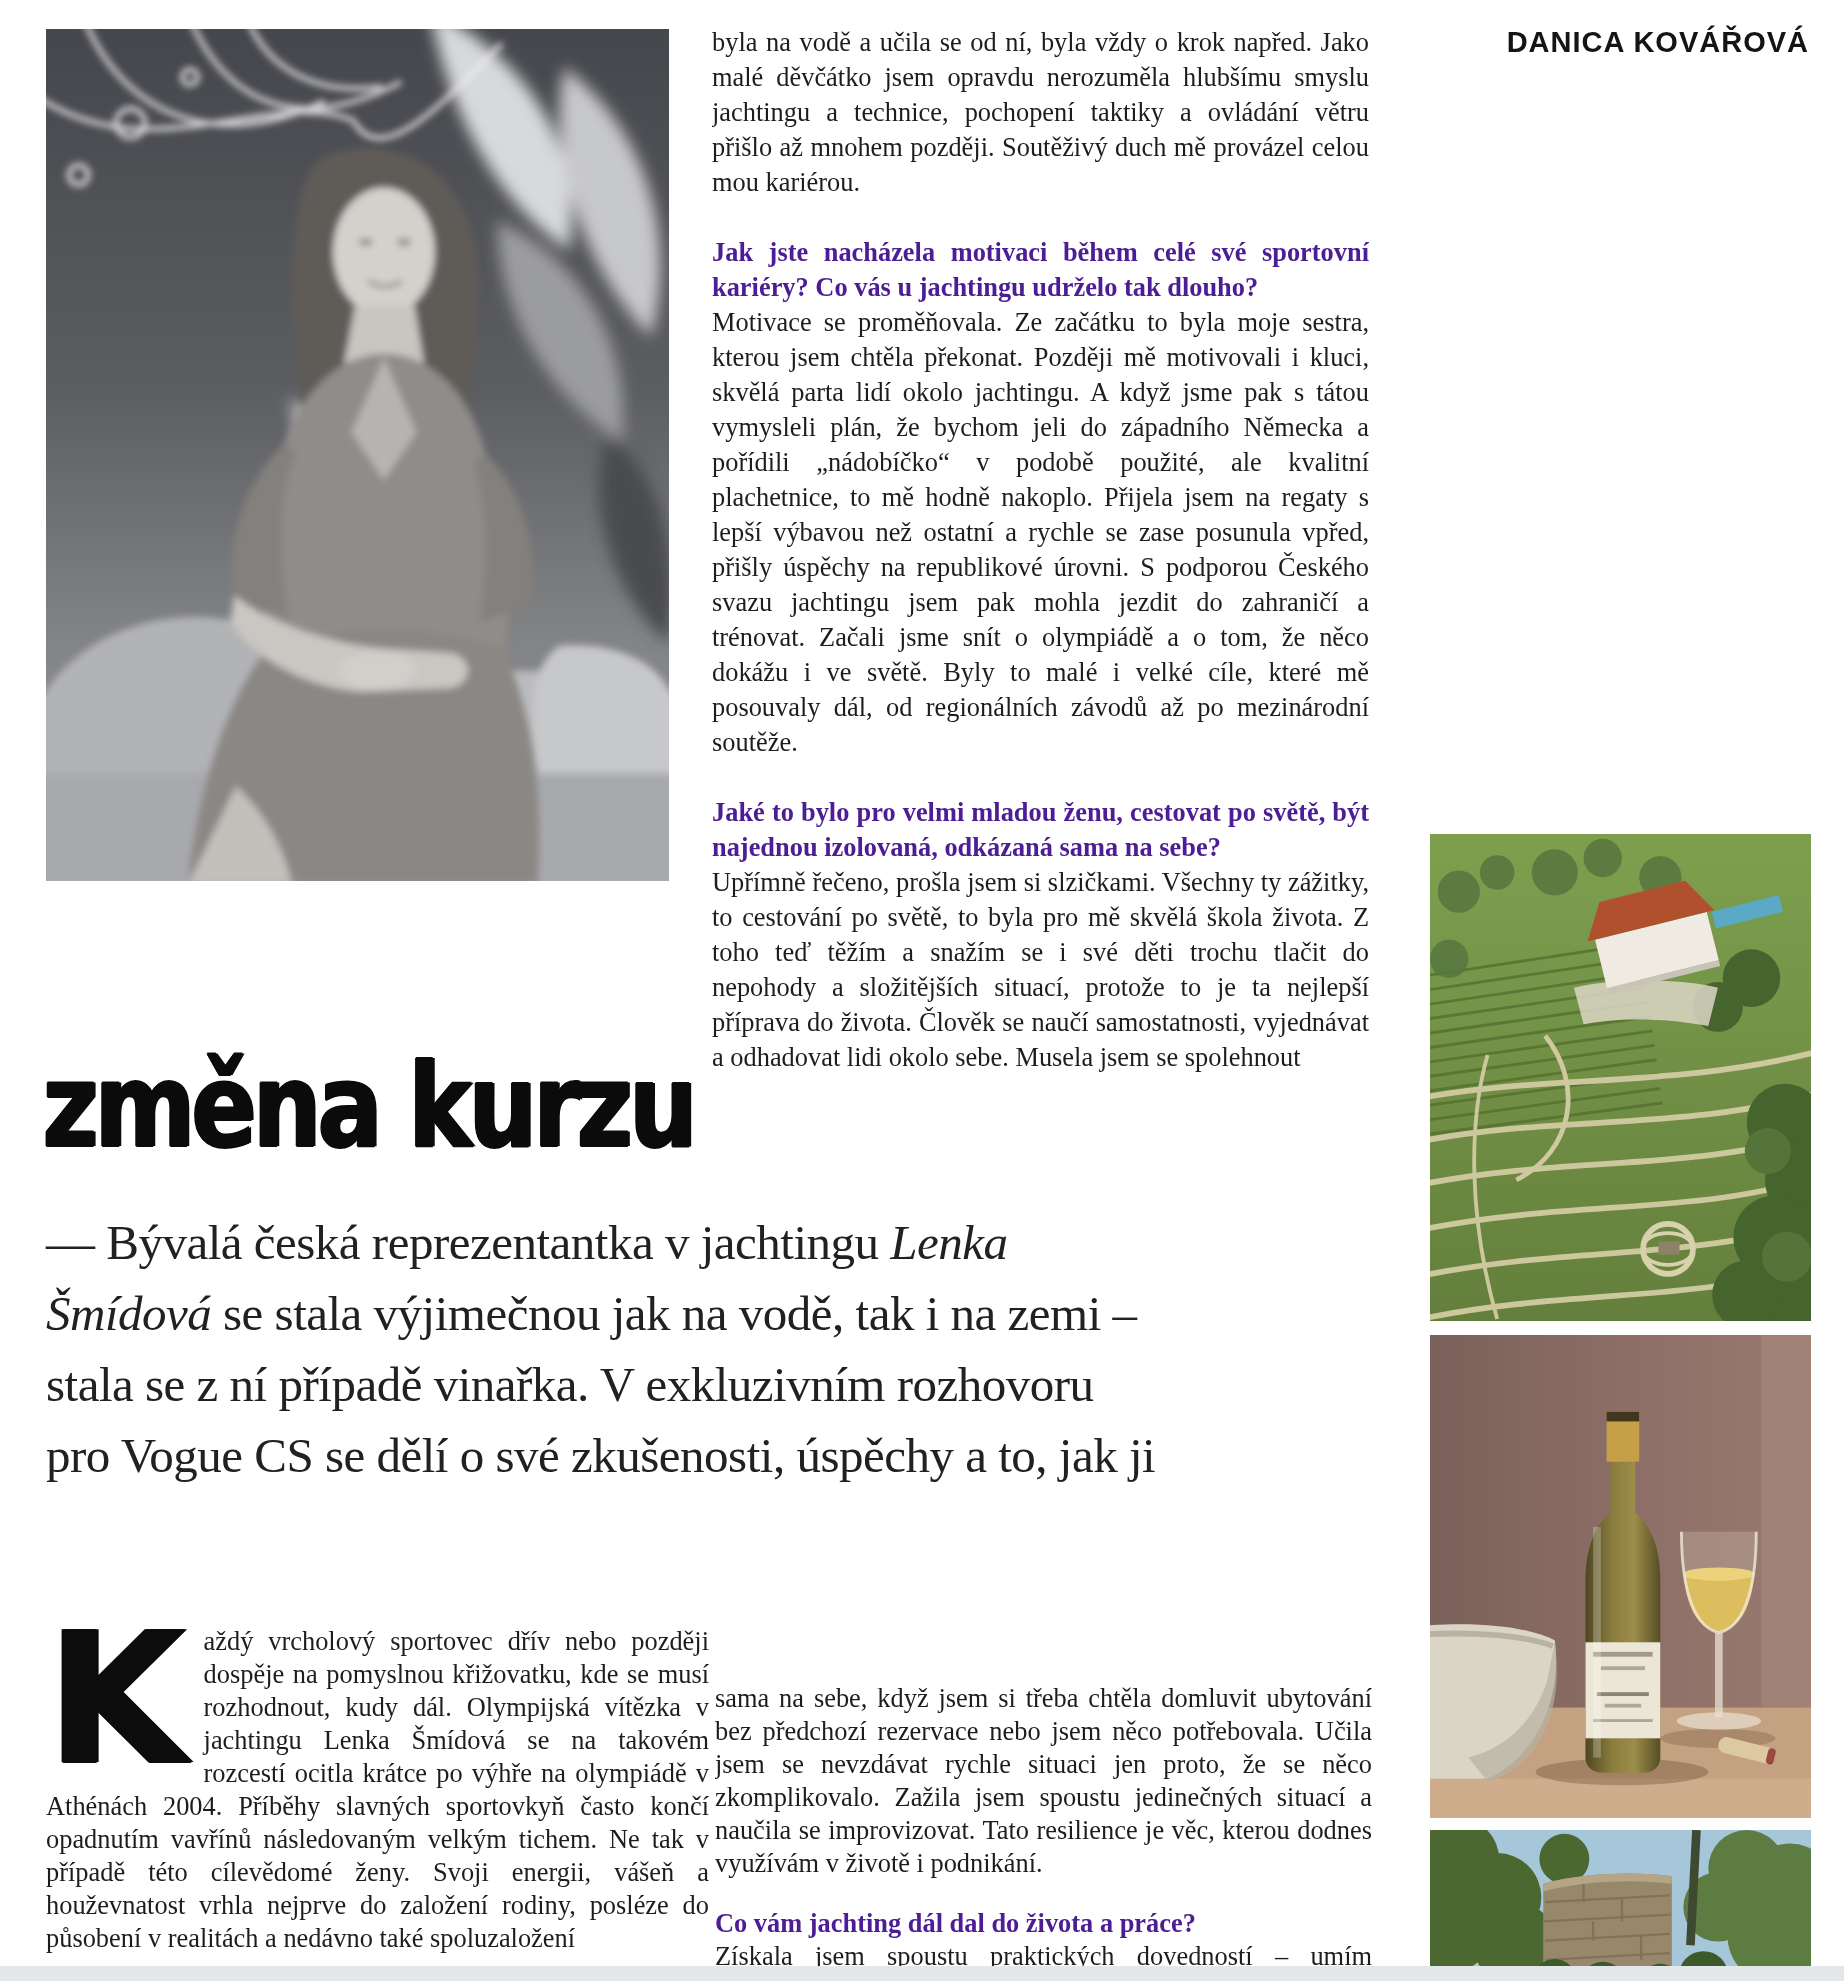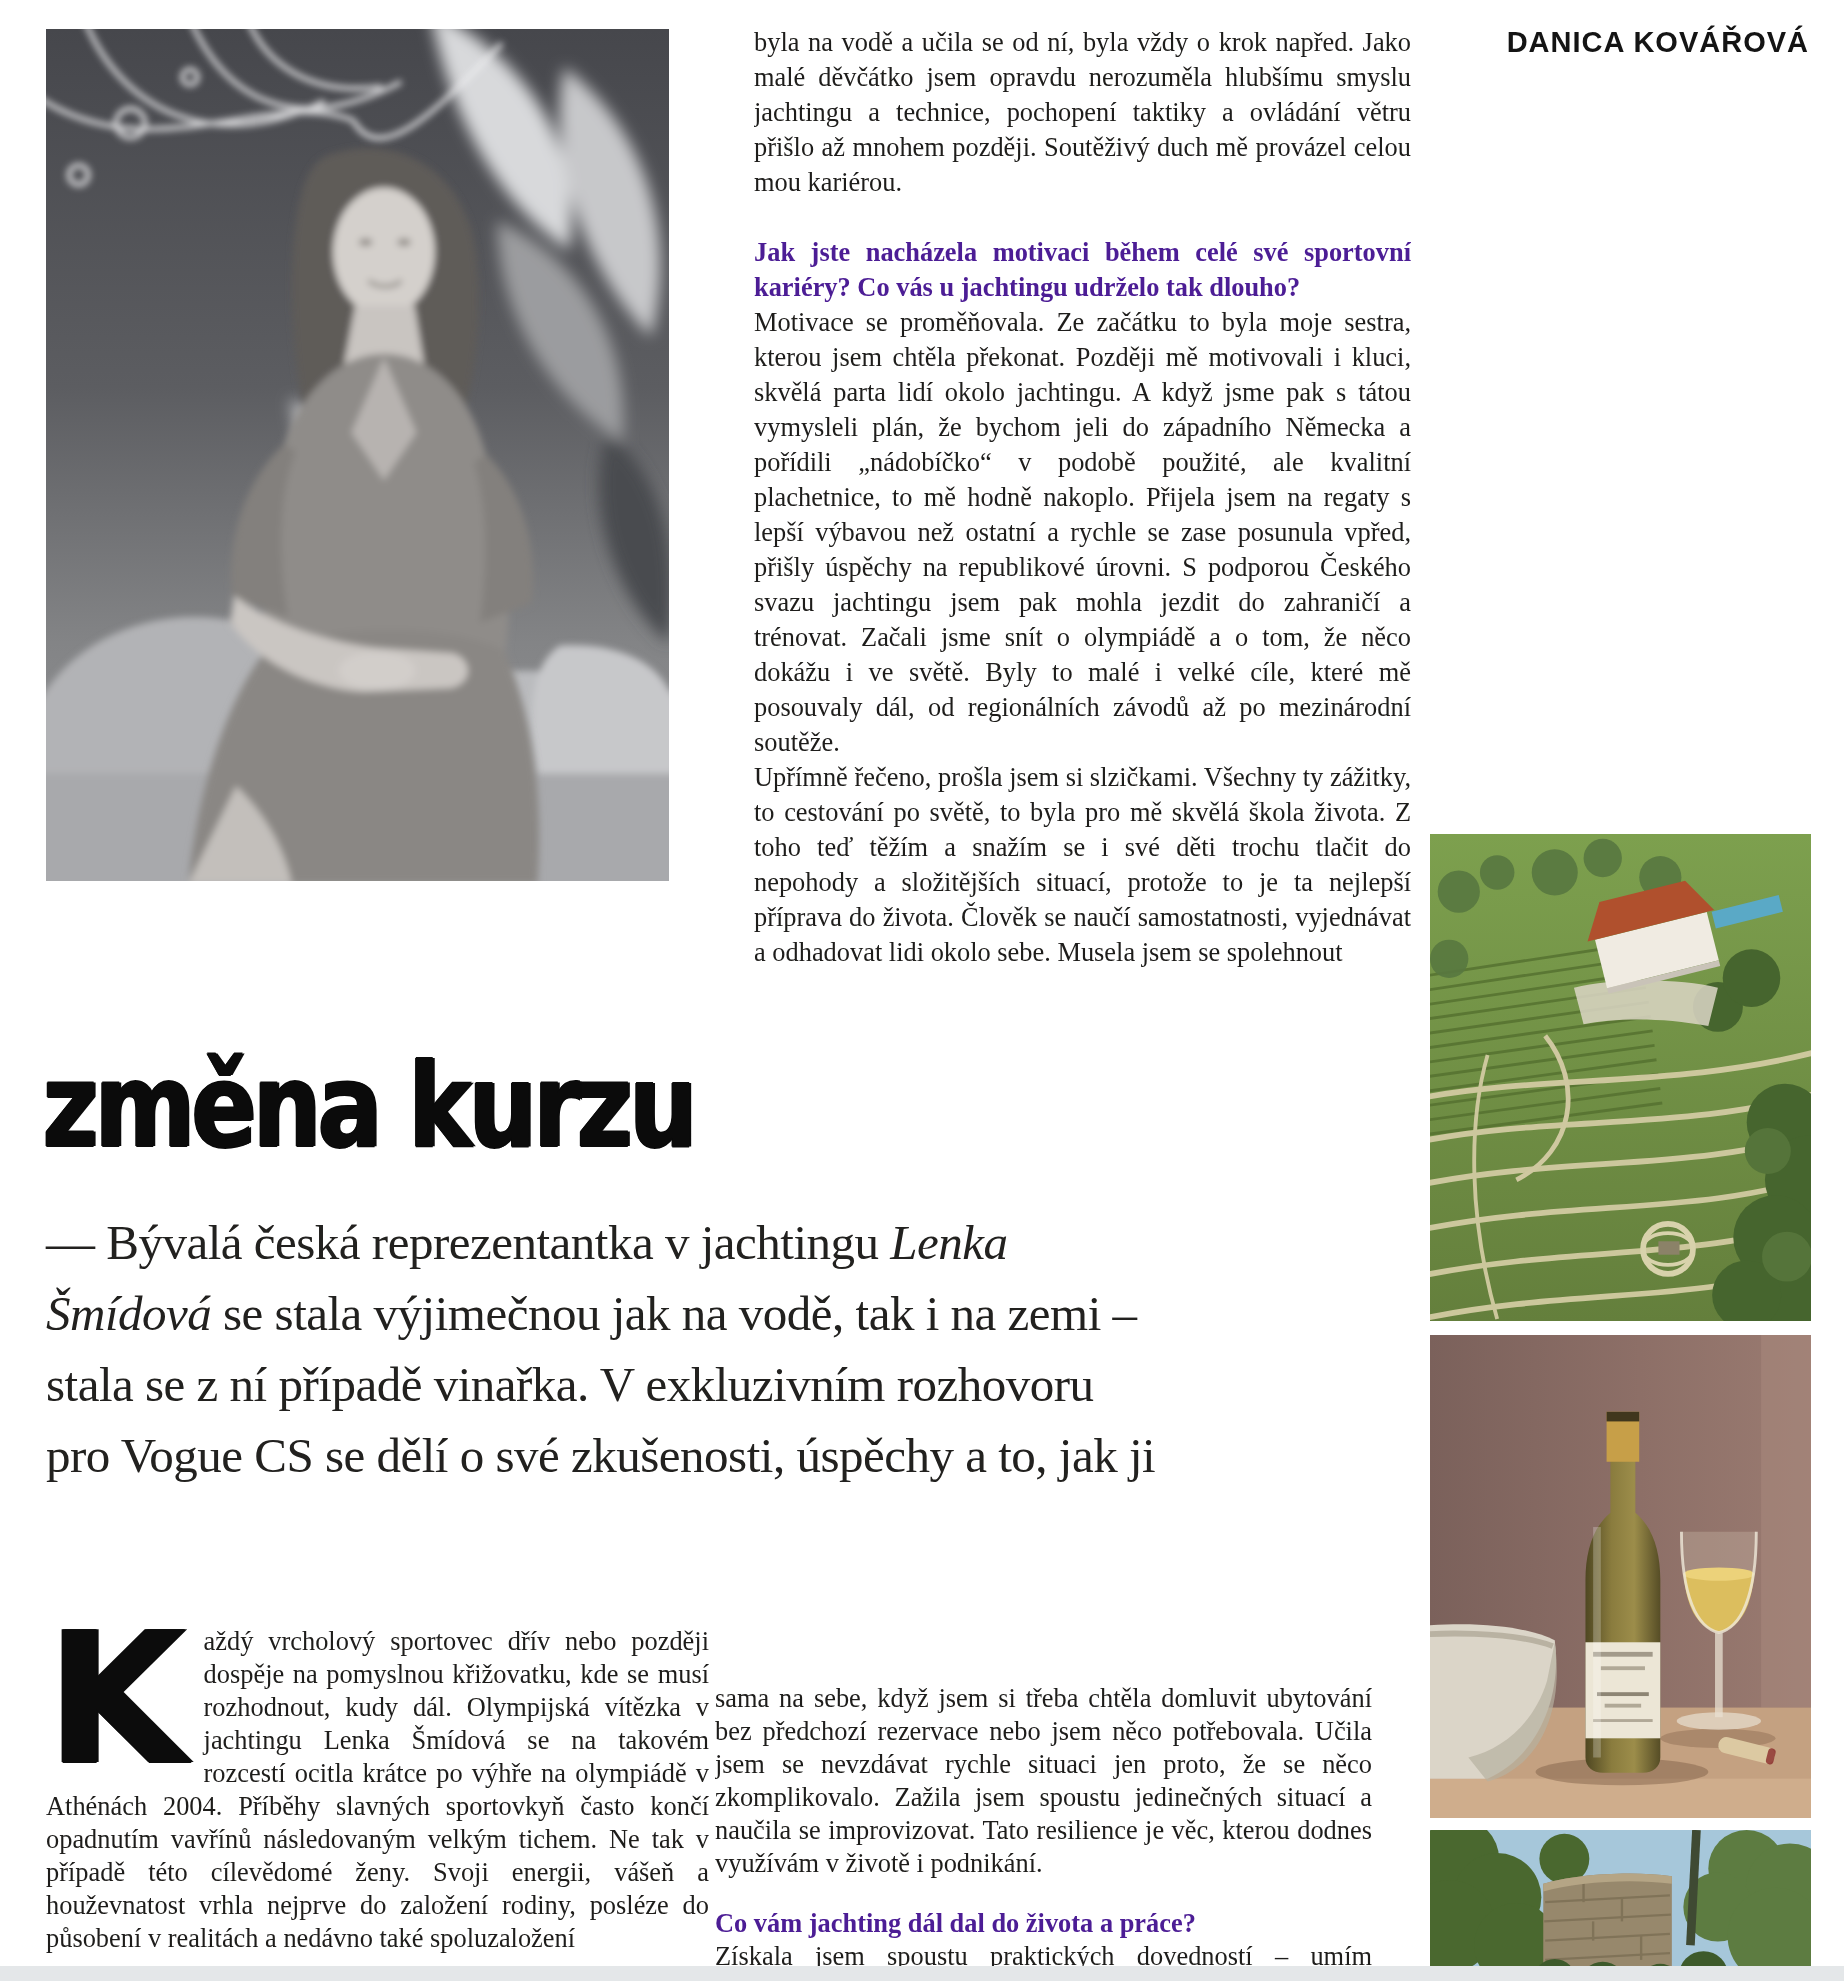--- a/index.html
+++ b/index.html
@@ -17,21 +17,21 @@
 
   .author {
     position:absolute; top:26px; right:36px;
     font-family:"Liberation Sans", sans-serif; font-weight:bold;
     font-size:29px; letter-spacing:1px; color:#141414;
   }
 
   .col { position:absolute; text-align:justify; hyphens:auto; }
   .col p { margin:0; }
   #interview-col { left:712px; top:25px; width:657px; height:1134px; overflow:hidden;
-                   font-size:26.4px; line-height:35px;margin-left:42px; }
+                   font-size:26.4px; line-height:35px; }
   #interview-col .q { margin-top:35px; }
   .q { font-weight:bold; color:#4c1d95; }
 
   .headline {
     position:absolute; left:42px; top:1049px;
     font-family:"DejaVu Sans", sans-serif; font-weight:bold;
     font-size:115px; line-height:1; letter-spacing:-4.8px; color:#0b0b0b;
     white-space:nowrap; transform:scaleX(0.84); transform-origin:left top;
     text-shadow: 2.4px 0 #0b0b0b, -1px 0 #0b0b0b, 0 1.4px #0b0b0b, 0 -1px #0b0b0b;
   }
@@ -118,20 +118,21 @@
       </g>
     </svg>
   </div>
 
   <div class="author">DANICA KOVÁŘOVÁ</div>
 
   <div class="col" id="interview-col">
     <p>byla na vodě a učila se od ní, byla vždy o krok napřed. Jako malé děvčátko jsem opravdu nerozuměla hlubšímu smyslu jachtingu a technice, pochopení taktiky a ovládání větru přišlo až mnohem později. Soutěživý duch mě provázel celou mou kariérou.</p>
     <p class="q">Jak jste nacházela motivaci během celé své sportovní kariéry? Co vás u jachtingu udrželo tak dlouho?</p>
     <p>Motivace se proměňovala. Ze začátku to byla moje sestra, kterou jsem chtěla překonat. Později mě motivovali i kluci, skvělá parta lidí okolo jachtingu. A když jsme pak s tátou vymysleli plán, že bychom jeli do západního Německa a pořídili „nádobíčko“ v podobě použité, ale kvalitní plachetnice, to mě hodně nakoplo. Přijela jsem na regaty s lepší výbavou než ostatní a rychle se zase posunula vpřed, přišly úspěchy na republikové úrovni. S podporou Českého svazu jachtingu jsem pak mohla jezdit do zahraničí a trénovat. Začali jsme snít o olympiádě a o tom, že něco dokážu i ve světě. Byly to malé i velké cíle, které mě posouvaly dál, od regionálních závodů až po mezinárodní soutěže.</p>
+    <p class="q">Jaké to bylo pro velmi mladou ženu, cestovat po světě, být najednou izolovaná, odkázaná sama na sebe?</p>
     <p>Upřímně řečeno, prošla jsem si slzičkami. Všechny ty zážitky, to cestování po světě, to byla pro mě skvělá škola života. Z toho teď těžím a snažím se i své děti trochu tlačit do nepohody a složitějších situací, protože to je ta nejlepší příprava do života. Člověk se naučí samostatnosti, vyjednávat a odhadovat lidi okolo sebe. Musela jsem se spolehnout</p>
   </div>
 
   <div class="headline">změna kurzu</div>
 
   <div class="lead">
     <div class="lead-line"><span>— Bývalá česká reprezentantka v jachtingu </span><span class="it">Lenka</span></div>
     <div class="lead-line"><span class="it">Šmídová</span><span> se stala výjimečnou jak na vodě, tak i na zemi –</span></div>
     <div class="lead-line">stala se z ní případě vinařka. V exkluzivním rozhovoru</div>
     <div class="lead-line">pro Vogue CS se dělí o své zkušenosti, úspěchy a to, jak ji</div>

